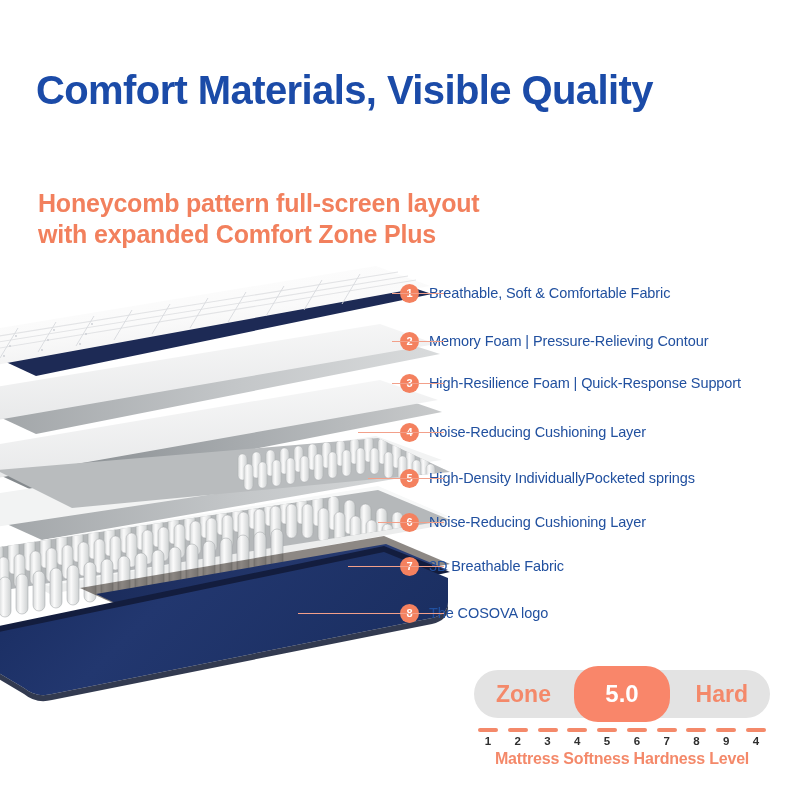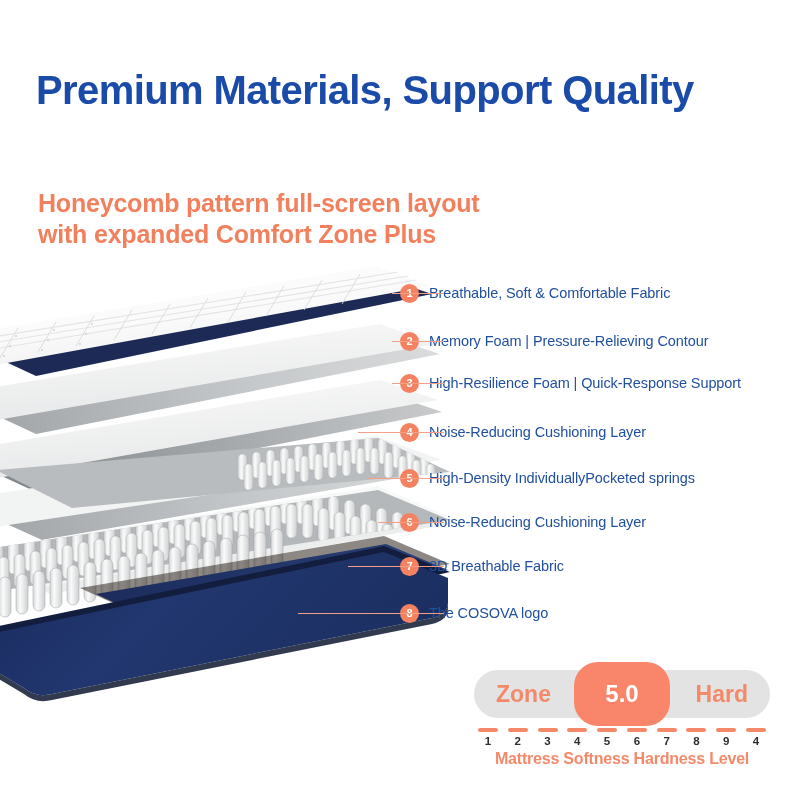--- a/index.html
+++ b/index.html
@@ -122,21 +122,21 @@
     font-weight: bold;
     color: #f4896a;
     z-index: 2;
   }
   .pill-value {
     position: absolute;
     left: 50%;
     top: 50%;
     transform: translate(-50%, -50%);
     width: 96px;
-    height: 64px;
+    height: 56px;
     border-radius: 24px;
     background: #f9866a;
     color: #ffffff;
     font-size: 24px;
     font-weight: bold;
     display: flex;
     align-items: center;
     justify-content: center;
   }
   .dash-row {
@@ -171,21 +171,21 @@
     font-weight: bold;
     color: #f4896a;
     letter-spacing: -0.2px;
   }
 </style>
 </head>
 <body>
 
 <div id="poster">
 
-  <div class="headline">Premium Materials, Support Quality</div>
+  <div class="headline">Comfort Materials, Visible Quality</div>
 
   <div class="subhead">
     <div>Honeycomb pattern full-screen layout</div>
     <div>with expanded Comfort Zone Plus</div>
   </div>
 
   <div id="art">
     <svg width="470" height="460" viewBox="0 0 470 460" xmlns="http://www.w3.org/2000/svg">
       <defs>
         <linearGradient id="gTopFace" x1="0" y1="0" x2="0.6" y2="1">

